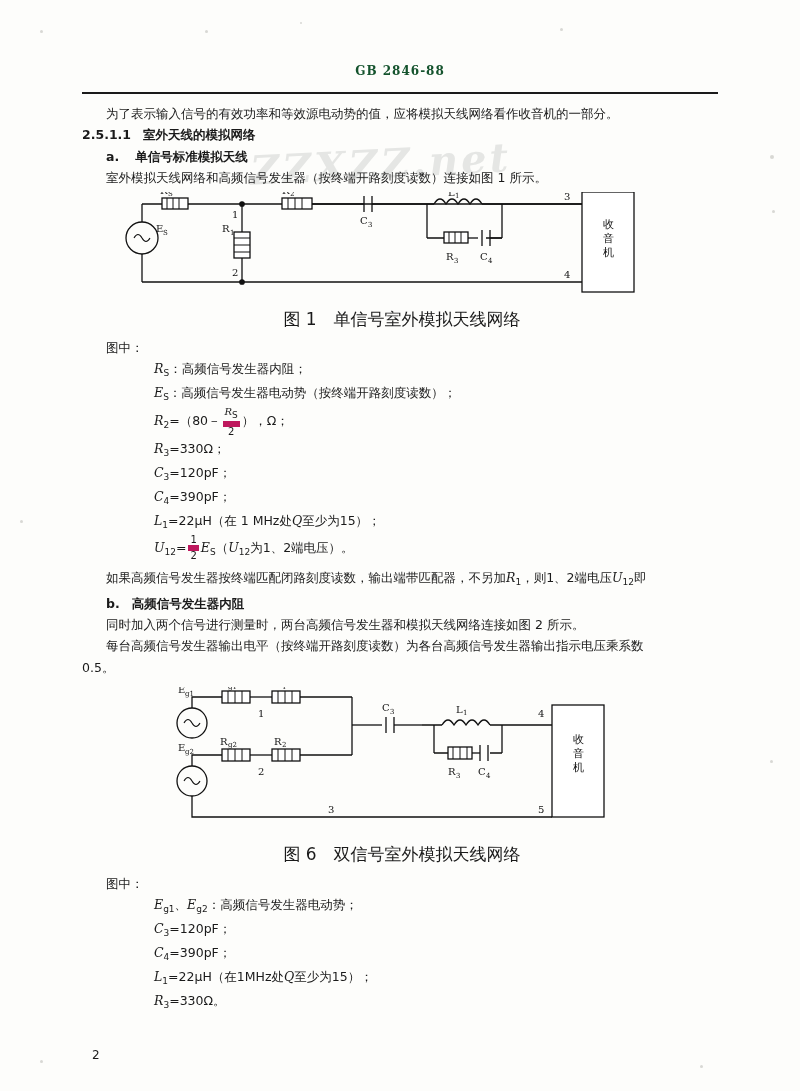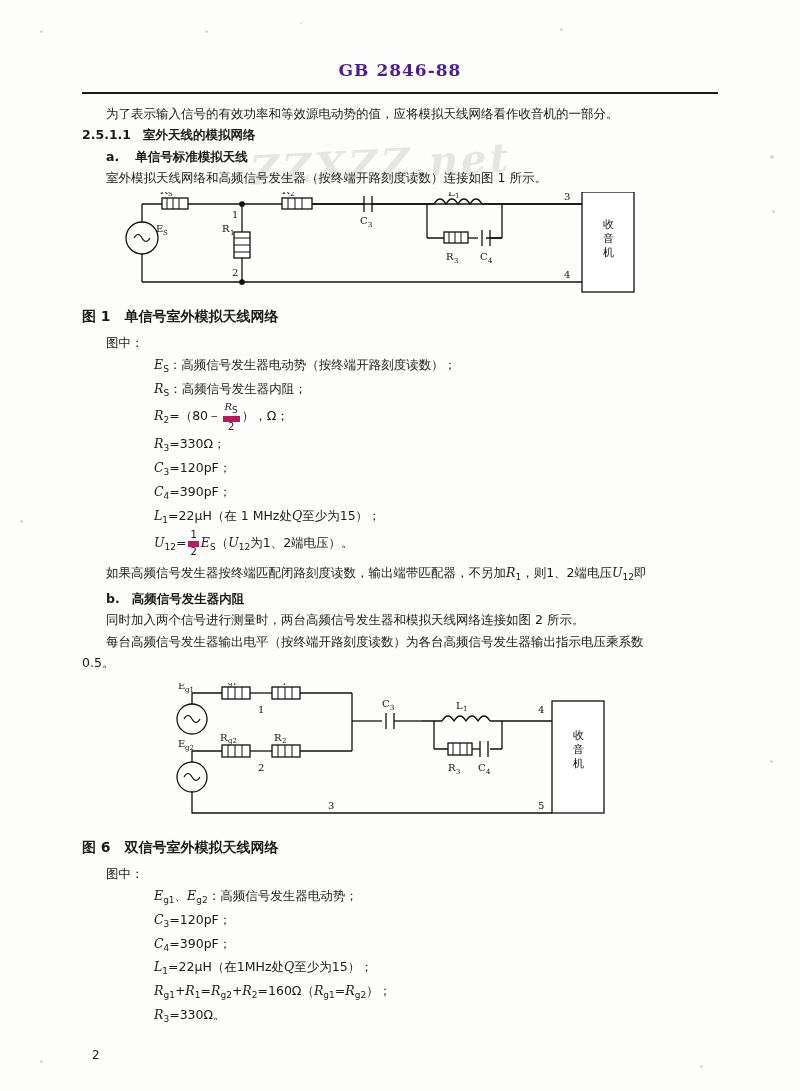--- a/index.html
+++ b/index.html
@@ -16,40 +16,40 @@
     background:#fdfdfb;
   }
   
   .speckle{position:absolute;background:#b9b9b4;border-radius:50%;opacity:.55;}
   .header{
     position:absolute;left:80px;top:60px;width:640px;
     text-align:center;
   }
   .header .std{
     font-family:"DejaVu Serif","Liberation Serif",serif;
-    font-weight:bold;font-size:17px;letter-spacing:1px;color:#4c1d95;
+    font-weight:bold;font-size:12px;letter-spacing:1px;color:#14532d;
   }
   .rule{
     position:absolute;left:82px;top:92px;width:636px;height:2px;background:#1a1a1a;
   }
   .content{
     position:absolute;left:82px;top:104px;width:640px;
     font-size:12.5px;line-height:1.55;
   }
   p{margin:0 0 2px 0;}
   .indent1{text-indent:24px;}
   .indent2{padding-left:24px;}
   .indent4{padding-left:72px;}
   .bold{font-weight:bold;}
   .sub{font-size:9px;vertical-align:-3px;}
   .ital{font-style:italic;font-family:"DejaVu Serif","Liberation Serif",serif;}
   .frac{display:inline-block;vertical-align:middle;text-align:center;font-size:10px;line-height:1.05;margin:0 2px;}
   .frac .num{display:block;border-bottom:6px solid #be185d;padding:0 2px;}
   .frac .den{display:block;padding:0 2px;}
-  .figcap{font-weight:bold;font-size:14px;margin:4px 0 6px 0;}
+  .figcap{text-align:center;font-weight:normal;font-size:17px;margin:4px 0 6px 0;}
   .watermark{
     position:absolute;left:250px;top:140px;
     font-family:"DejaVu Serif","Liberation Serif",serif;
     font-size:40px;font-weight:bold;font-style:italic;
     color:rgba(120,125,130,.18);
     letter-spacing:3px;
     transform:rotate(-3deg);
     pointer-events:none;
     user-select:none;
   }
@@ -170,22 +170,22 @@
           <text class="lbl" x="482" y="86">4</text>
           <text class="cjk" x="521" y="36">收</text>
           <text class="cjk" x="521" y="50">音</text>
           <text class="cjk" x="521" y="64">机</text>
         </g>
       </svg>
       <div class="figcap">图 1　单信号室外模拟天线网络</div>
     </div>
 
     <p class="indent2">图中：</p>
+    <p class="indent4"><span class="ital">R</span><span class="sub">S</span>：高频信号发生器内阻；</p>
     <p class="indent4"><span class="ital">E</span><span class="sub">S</span>：高频信号发生器电动势（按终端开路刻度读数）；</p>
-    <p class="indent4"><span class="ital">R</span><span class="sub">S</span>：高频信号发生器内阻；</p>
     <p class="indent4"><span class="ital">R</span><span class="sub">2</span>=（80－<span class="frac"><span class="num"><span class="ital">R</span><span class="sub">S</span></span><span class="den">2</span></span>），Ω；</p>
     <p class="indent4"><span class="ital">R</span><span class="sub">3</span>=330Ω；</p>
     <p class="indent4"><span class="ital">C</span><span class="sub">3</span>=120pF；</p>
     <p class="indent4"><span class="ital">C</span><span class="sub">4</span>=390pF；</p>
     <p class="indent4"><span class="ital">L</span><span class="sub">1</span>=22μH（在 1 MHz处<span class="ital">Q</span>至少为15）；</p>
     <p class="indent4"><span class="ital">U</span><span class="sub">12</span>=<span class="frac"><span class="num">1</span><span class="den">2</span></span><span class="ital">E</span><span class="sub">S</span>（<span class="ital">U</span><span class="sub">12</span>为1、2端电压）。</p>
 
     <p class="indent1" style="margin-top:6px;">如果高频信号发生器按终端匹配闭路刻度读数，输出端带匹配器，不另加<span class="ital">R</span><span class="sub">1</span>，则1、2端电压<span class="ital">U</span><span class="sub">12</span>即</p>
 
     <p class="indent2" style="margin-top:4px;">
@@ -275,19 +275,18 @@
         </g>
       </svg>
       <div class="figcap">图 6　双信号室外模拟天线网络</div>
     </div>
 
     <p class="indent2">图中：</p>
     <p class="indent4"><span class="ital">E</span><span class="sub">g1</span>、<span class="ital">E</span><span class="sub">g2</span>：高频信号发生器电动势；</p>
     <p class="indent4"><span class="ital">C</span><span class="sub">3</span>=120pF；</p>
     <p class="indent4"><span class="ital">C</span><span class="sub">4</span>=390pF；</p>
     <p class="indent4"><span class="ital">L</span><span class="sub">1</span>=22μH（在1MHz处<span class="ital">Q</span>至少为15）；</p>
-    <p class="indent4"><span class="ital">R</span><span class="sub">g1</span>+<span class="ital">R</span><span class="sub">1</span>=<span class="ital">R</span><span class="sub">g2</span>+<span class="ital">R</span><span class="sub">2</span>=160Ω（<span class="ital">R</span><span class="sub">g1</span>=<span class="ital">R</span><span class="sub">g2</span>）；</p>
     <p class="indent4"><span class="ital">R</span><span class="sub">3</span>=330Ω。</p>
 
   </div>
 
   <div class="pagenum">2</div>
 </div>
 
 </body></html>

